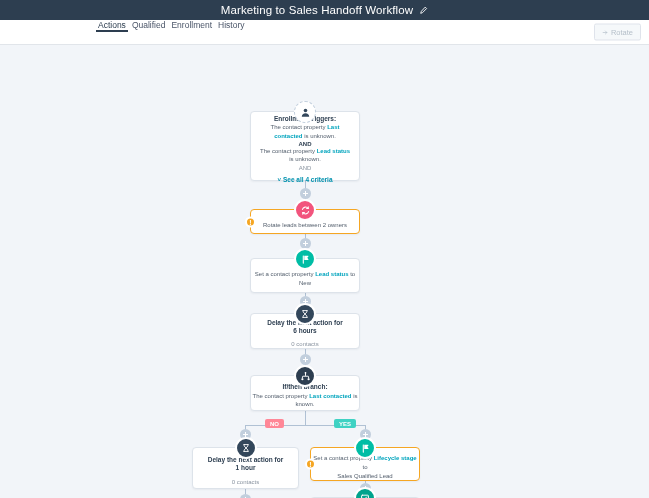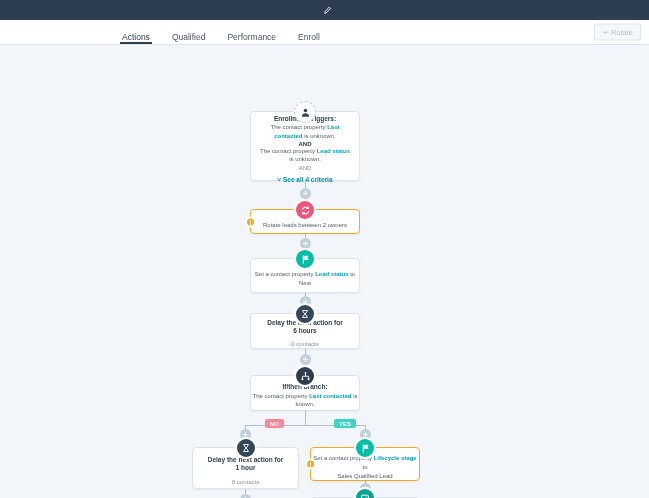--- a/index.html
+++ b/index.html
@@ -30,23 +30,23 @@
 
   
   .tabbar {
     height: 25px;
     background: #ffffff;
     border-bottom: 1px solid #e1e5ea;
     display: flex; align-items: stretch;
     position: relative;
   }
   .tabs {
-    display: flex; align-items: flex-end;
-    margin-left: 120px;
-    gap: 18px;
+    display: flex; align-items: flex-start;
+    margin-left: 96px;
+    gap: 2px;
   }
   .tab {
     display: flex; align-items: center;
     font-size: 8.5px;
     color: #4a5568;
     padding: 0 2px;
     border-bottom: 2px solid transparent;
     cursor: pointer;
     white-space: nowrap;
   }
@@ -181,40 +181,41 @@
     padding: 1.5px 5px;
     line-height: 1;
   }
   .branch-no  { background: #ff8797; }
   .branch-yes { background: #3fd2c3; }
 </style>
 </head>
 <body>
 
 <div class="topbar">
+  <span class="topbar-title">Marketing to Sales Handoff Workflow</span>
   <span class="pencil-icon">
     <svg viewBox="0 0 16 16" fill="none" stroke="#ffffff" stroke-width="1.6" stroke-linecap="round" stroke-linejoin="round">
       <path d="M11.5 2.5l2 2L6 12l-3 1 1-3z"></path>
     </svg>
   </span>
 </div>
 
 <div class="tabbar">
   <div class="tabs">
     <div class="tab active">
       <span>Actions</span>
     </div>
     <div class="tab">
       <span>Qualified</span>
     </div>
     <div class="tab">
-      <span>Performance</span>
+      <span>Enrollment</span>
     </div>
     <div class="tab">
-      <span>Enroll</span>
+      <span>History</span>
     </div>
   </div>
   <div class="enroll-btn">
     <span>
       <svg viewBox="0 0 16 16" fill="none" stroke="#b5bfc9" stroke-width="1.8" stroke-linecap="round" stroke-linejoin="round">
         <path d="M3 8h10M9 4l4 4-4 4"></path>
       </svg>
     </span>
     <span>Rotate</span>
   </div>

